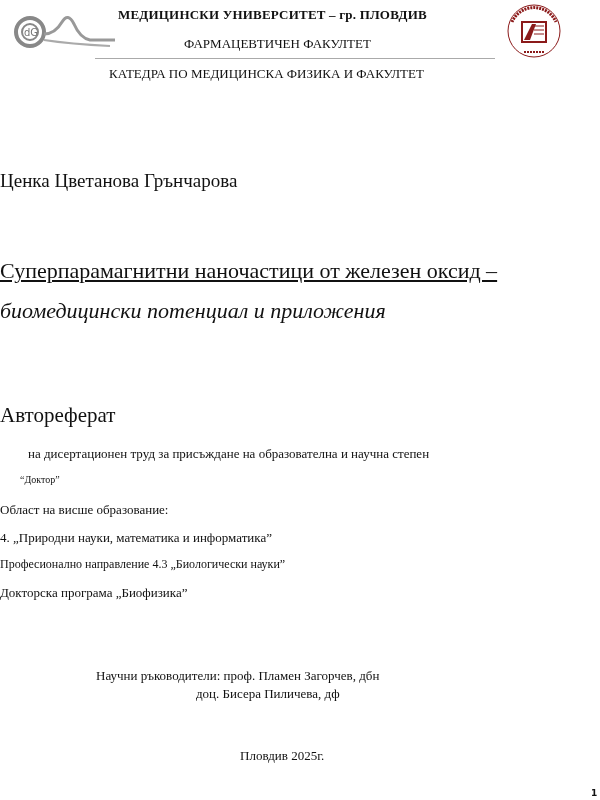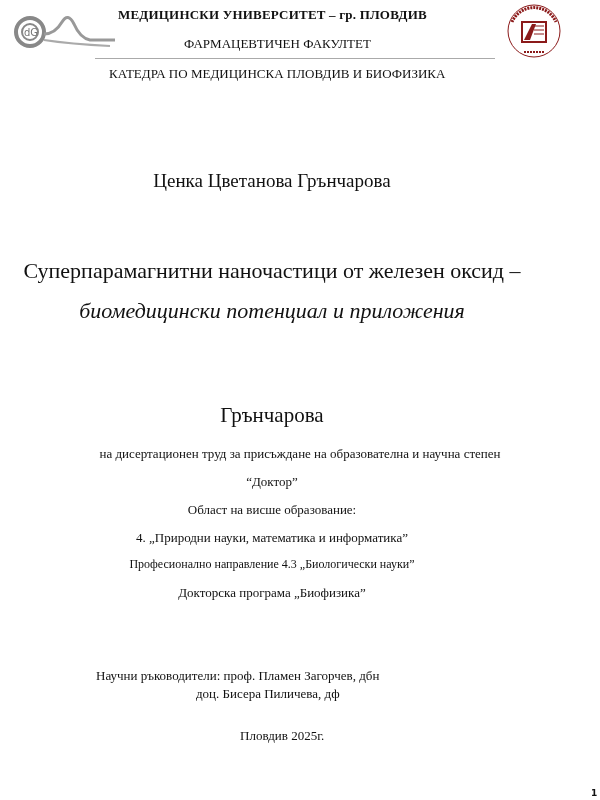--- a/index.html
+++ b/index.html
@@ -1,74 +1,74 @@
 <!DOCTYPE html>
 <html><head>
   <meta charset="utf-8">
   <style>
     html, body { margin: 0; padding: 0; background: #ffffff; }
     body { width: 600px; height: 800px; position: relative; overflow: hidden;
            font-family: "Liberation Serif", "DejaVu Serif", serif; color: #111; }
     .abs { position: absolute; }
-    .center { left: 0; width: 544px; text-align: center; white-space: nowrap; }
+    .center { left: 0; width: 544px; text-align: left; white-space: nowrap; }
     .uni { top: 7px; left: 118px; font-size: 13px; font-weight: bold; letter-spacing: 0.2px; text-align: center; }
     .fac { top: 36px; left: 184px; font-size: 13px; }
     .hline { top: 58px; left: 95px; width: 153px; height: 1px; background: #aaa; }
     .dep { top: 66px; left: 109px; font-size: 13px; }
     .logo-left { top: 12px; left: 10px; width: 105px; height: 40px; }
     .logo-right { top: 2px; left: 502px; width: 64px; height: 58px; }
     .author { top: 170px; font-size: 19px; }
-    .title1 { top: 258px; font-size: 22px; }
+    .title1 { top: 258px; font-size: 22px; text-decoration: underline; }
     .title2 { top: 298px; font-size: 22px; font-style: italic; }
     .abstract { top: 403px; font-size: 21px; }
     .l1 { top: 446px; font-size: 13px; margin-left: 28px; }
-    .l2 { top: 474px; font-size: 13px; }
+    .l2 { top: 474px; font-size: 10px; margin-left: 20px; }
     .l3 { top: 502px; font-size: 13px; }
     .l4 { top: 530px; font-size: 13px; }
     .l5 { top: 557px; font-size: 12px; }
     .l6 { top: 585px; font-size: 13px; }
     .sup1 { top: 668px; left: 96px; font-size: 13px; white-space: nowrap; }
     .sup2 { top: 686px; left: 196px; font-size: 13px; white-space: nowrap; }
-    .city { top: 728px; left: 240px; font-size: 13px; white-space: nowrap; text-align: right; }
+    .city { top: 748px; left: 240px; font-size: 13px; white-space: nowrap; text-align: right; }
     .pagenum { top: 788px; left: 591px; font-size: 9px; font-weight: bold;
                font-family: "DejaVu Sans", sans-serif; }
   </style>
 </head>
 <body>
 
 <div>
 
   <svg class="abs logo-left" viewBox="0 0 105 40">
     <circle cx="20" cy="20" r="14" fill="none" stroke="#888" stroke-width="4"></circle>
     <circle cx="20" cy="20" r="8" fill="none" stroke="#888" stroke-width="2"></circle>
     <text x="14" y="24" font-size="10" fill="#777" font-family="DejaVu Sans, sans-serif">dG</text>
     <path d="M34 22 Q45 22 52 10 Q58 0 64 12 Q70 26 80 28 L105 28" fill="none" stroke="#999" stroke-width="3"></path>
     <path d="M34 28 Q60 32 100 34" fill="none" stroke="#aaa" stroke-width="2"></path>
   </svg>
 
   <div class="abs uni">МЕДИЦИНСКИ УНИВЕРСИТЕТ – гр. ПЛОВДИВ</div>
   <div class="abs fac">ФАРМАЦЕВТИЧЕН ФАКУЛТЕТ</div>
   <div class="abs hline" style="width:400px;"></div>
-  <div class="abs dep">КАТЕДРА ПО МЕДИЦИНСКА ПЛОВДИВ И БИОФИЗИКА</div>
+  <div class="abs dep">КАТЕДРА ПО МЕДИЦИНСКА ФИЗИКА И ФАКУЛТЕТ</div>
 
   <svg class="abs logo-right" viewBox="0 0 64 58">
     <circle cx="32" cy="29" r="26" fill="none" stroke="#8b1a1a" stroke-width="1"></circle>
     <rect x="20" y="20" width="24" height="20" fill="none" stroke="#8b1a1a" stroke-width="2"></rect>
     <path d="M22 38 L30 22 L34 22 L28 38 Z" fill="#8b1a1a"></path>
     <path d="M32 24 L42 24 M32 28 L42 28 M32 32 L42 32" stroke="#8b1a1a" stroke-width="1"></path>
     <path d="M10 20 A24 24 0 0 1 54 20" fill="none" stroke="#8b1a1a" stroke-width="3" stroke-dasharray="2 1"></path>
     <path d="M22 50 L42 50" stroke="#8b1a1a" stroke-width="2" stroke-dasharray="2 1"></path>
   </svg>
 
   <div class="abs center author">Ценка Цветанова Грънчарова</div>
 
   <div class="abs center title1">Суперпарамагнитни наночастици от железен оксид –</div>
   <div class="abs center title2">биомедицински потенциал и приложения</div>
 
-  <div class="abs center abstract">Грънчарова</div>
+  <div class="abs center abstract">Автореферат</div>
   <div class="abs center l1">на дисертационен труд за присъждане на образователна и научна степен</div>
   <div class="abs center l2">“Доктор”</div>
   <div class="abs center l3">Област на висше образование:</div>
   <div class="abs center l4">4. „Природни науки, математика и информатика”</div>
   <div class="abs center l5">Професионално направление  4.3 „Биологически науки”</div>
   <div class="abs center l6">Докторска програма „Биофизика”</div>
 
   <div class="abs sup1">Научни ръководители: проф. Пламен Загорчев, дбн</div>
   <div class="abs sup2">доц. Бисера Пиличева, дф</div>
 

